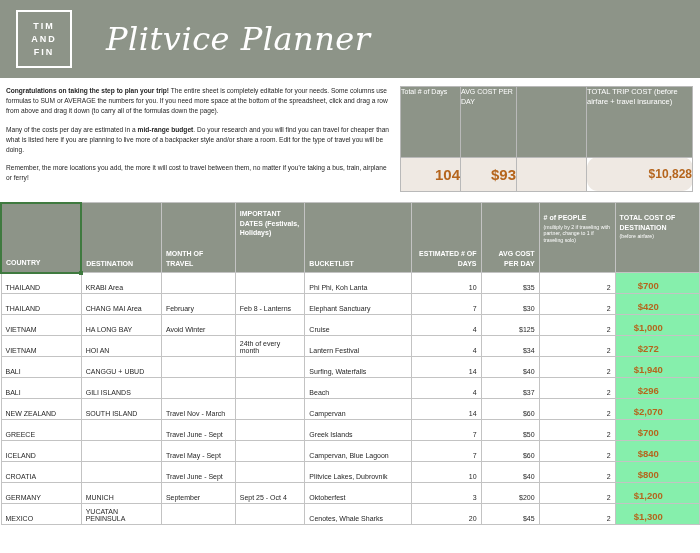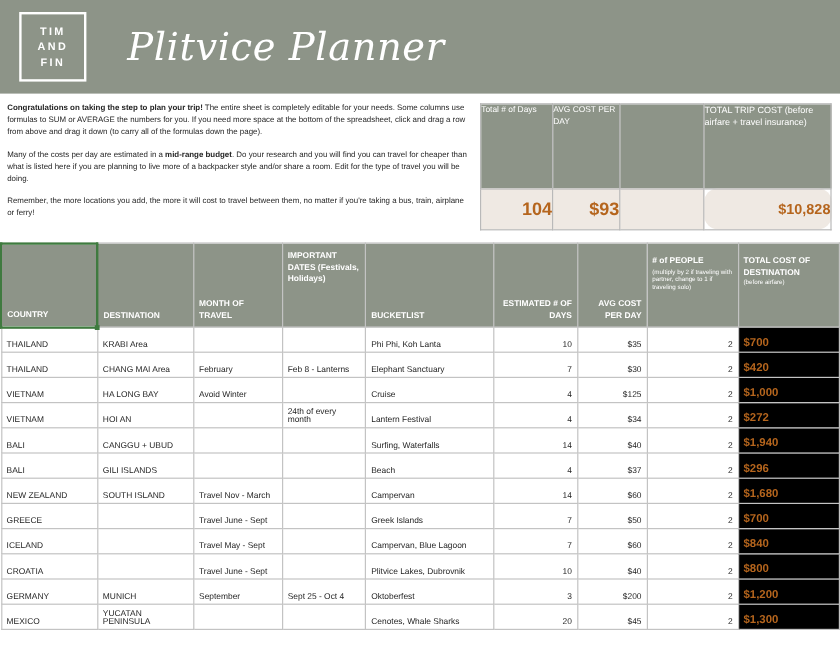--- a/index.html
+++ b/index.html
@@ -120,25 +120,25 @@
   .sub-note {
     display: block;
     font-weight: normal;
     font-size: 5.2px;
     line-height: 6.5px;
     margin-top: 1px;
   }
   .grid tbody td { color: #1f1f1f; background: #ffffff; }
   .grid tbody td.num { text-align: right; }
   .grid tbody td.dest-total {
-    background: #000000;
+    background: #86efac;
     color: #b5651d;
     font-weight: bold;
     font-size: 9.5px;
-    text-align: left;
+    text-align: center;
     padding-right: 22px;
   }
   .grid thead th.country-head {
     position: relative;
     border: 2px solid #3f7a3f;
   }
   .corner-dot {
     position: absolute;
     right: -3px; bottom: -3px;
     width: 4px; height: 4px;
@@ -289,21 +289,21 @@
       </tr>
       <tr>
         <td>NEW ZEALAND</td>
         <td>SOUTH ISLAND</td>
         <td>Travel Nov - March</td>
         <td></td>
         <td>Campervan</td>
         <td class="num">14</td>
         <td class="num">$60</td>
         <td class="num">2</td>
-        <td class="dest-total">$1,680</td>
+        <td class="dest-total">$2,070</td>
       </tr>
       <tr>
         <td>GREECE</td>
         <td></td>
         <td>Travel June - Sept</td>
         <td></td>
         <td>Greek Islands</td>
         <td class="num">7</td>
         <td class="num">$50</td>
         <td class="num">2</td>

